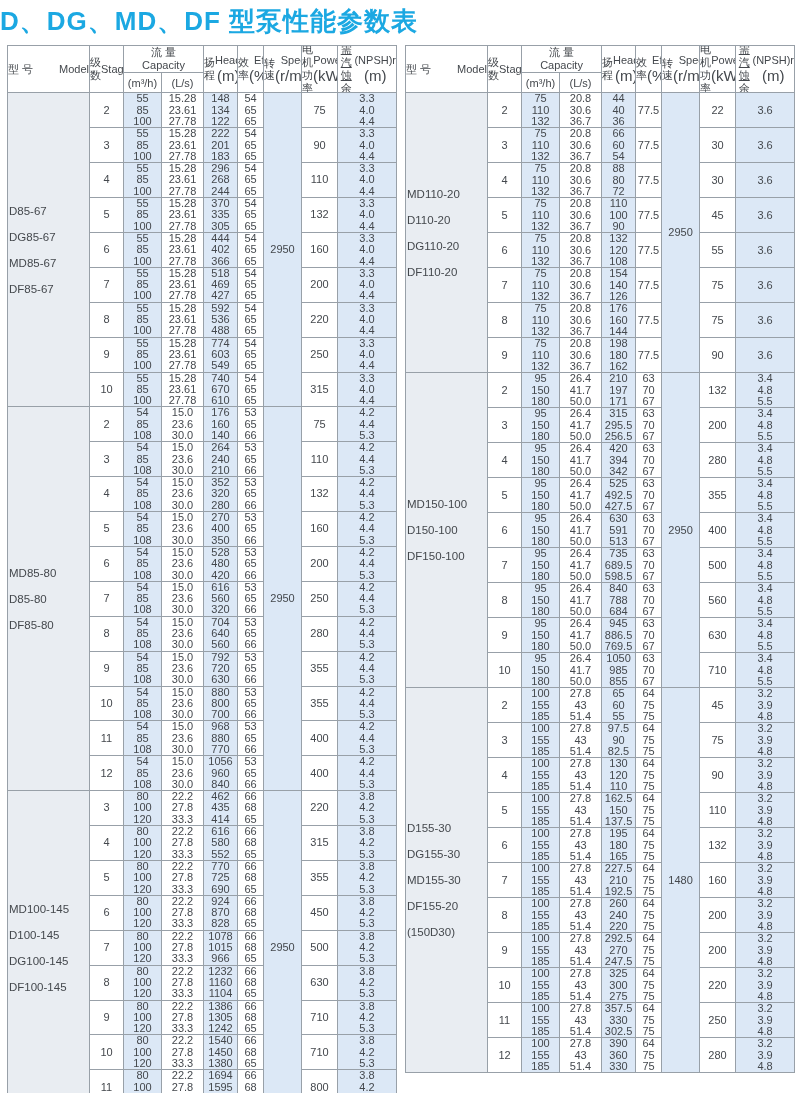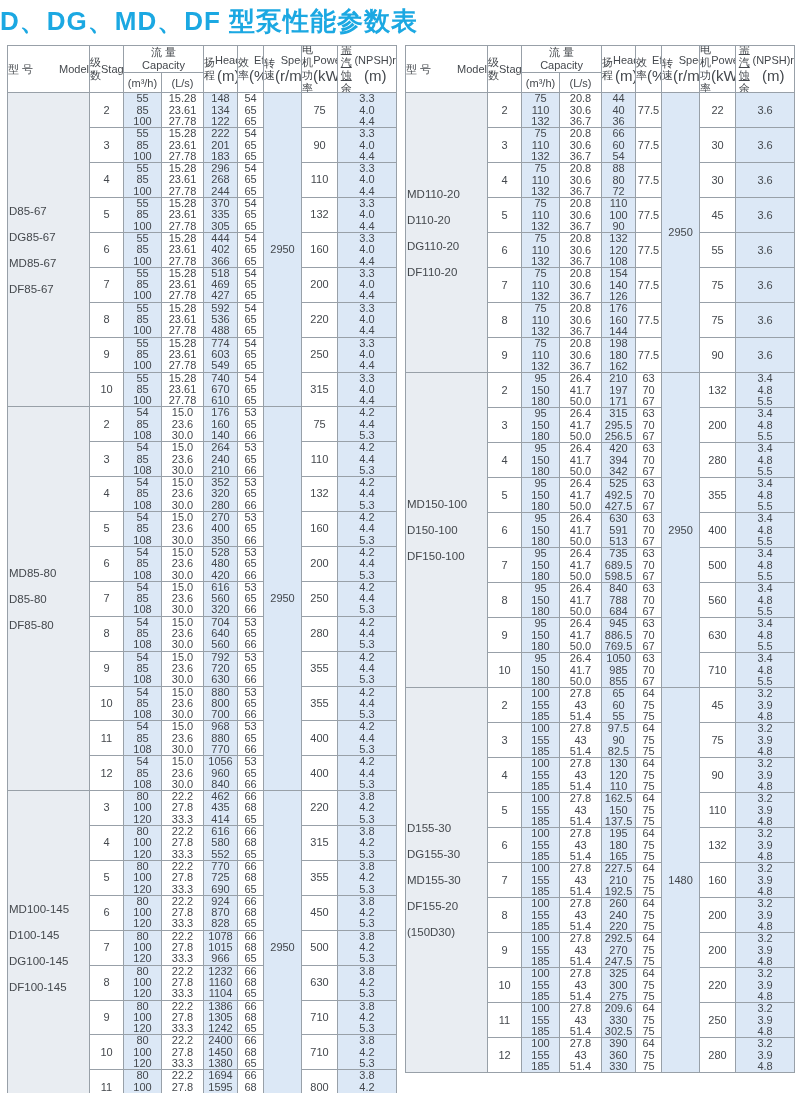--- a/index.html
+++ b/index.html
@@ -1053,21 +1053,21 @@
               <div class="ln">80</div>
               <div class="ln">100</div>
               <div class="ln">120</div>
             </td>
             <td>
               <div class="ln">22.2</div>
               <div class="ln">27.8</div>
               <div class="ln">33.3</div>
             </td>
             <td class="shade">
-              <div class="ln">2400</div>
+              <div class="ln">1540</div>
               <div class="ln">1450</div>
               <div class="ln">1380</div>
             </td>
             <td>
               <div class="ln">66</div>
               <div class="ln">68</div>
               <div class="ln">65</div>
             </td>
             <td>
               <div class="ln">710</div>
@@ -2041,21 +2041,21 @@
               <div class="ln">100</div>
               <div class="ln">155</div>
               <div class="ln">185</div>
             </td>
             <td>
               <div class="ln">27.8</div>
               <div class="ln">43</div>
               <div class="ln">51.4</div>
             </td>
             <td class="shade">
-              <div class="ln">209.6</div>
+              <div class="ln">357.5</div>
               <div class="ln">330</div>
               <div class="ln">302.5</div>
             </td>
             <td>
               <div class="ln">64</div>
               <div class="ln">75</div>
               <div class="ln">75</div>
             </td>
             <td>
               <div class="ln">250</div>

